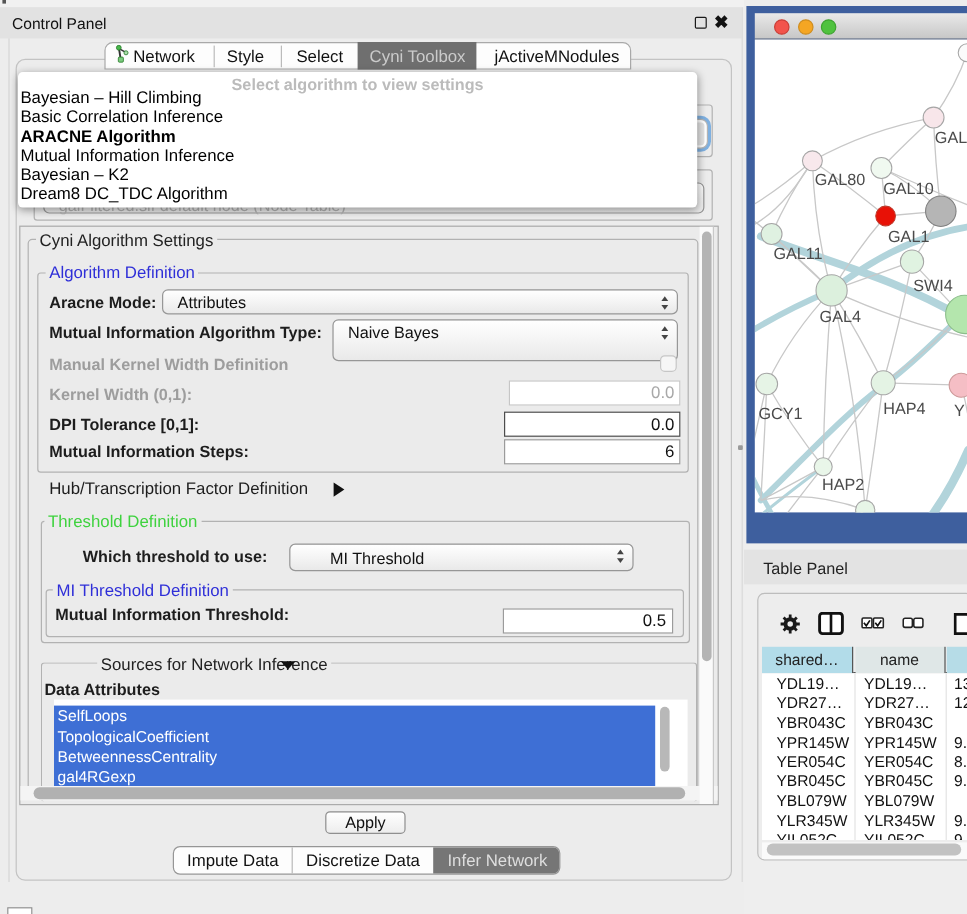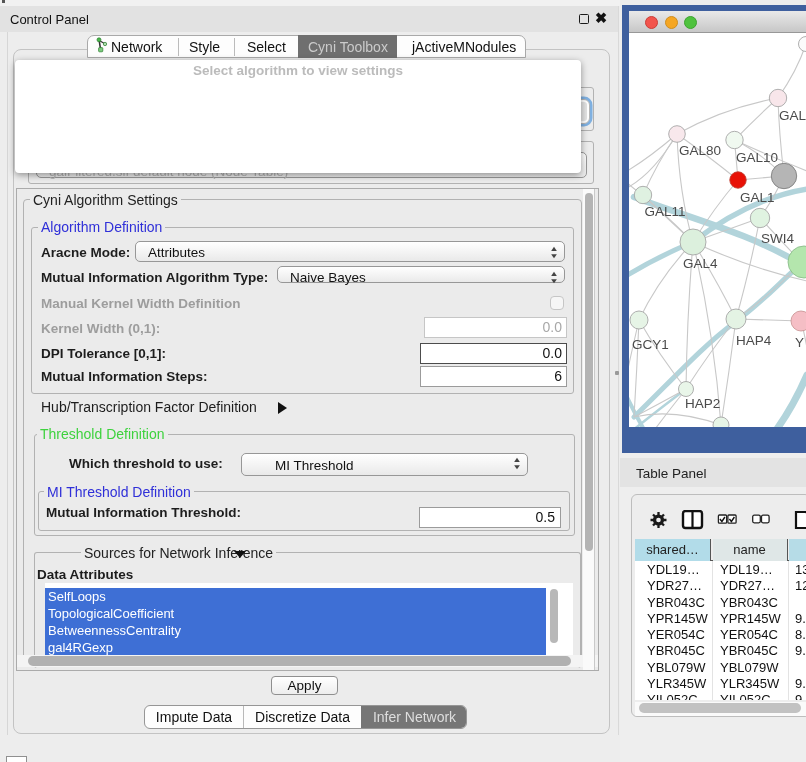--- a/index.html
+++ b/index.html
@@ -71,21 +71,21 @@
 <div class="abs b13" style="left:41px;top:245px;">Aracne Mode:</div>
 <div class="combo" style="left:135px;top:241px;width:430px;height:21px;">
   <div class="ctext">Attributes</div>
   <svg class="arrows" viewBox="0 0 9 16">
       <path d="M4.5 1 L8 6 L1 6 Z" fill="#444"></path>
       <path d="M4.5 15 L8 10 L1 10 Z" fill="#444"></path>
     </svg>
 </div>
 
 <div class="abs b13" style="left:41px;top:270px;">Mutual Information Algorithm Type:</div>
-<div class="combo" style="left:277px;top:266px;width:288px;height:17px;">
+<div class="combo" style="left:277px;top:266px;width:288px;height:35px;">
   <div class="ctext">Naive Bayes</div>
   <svg class="arrows" viewBox="0 0 9 16">
       <path d="M4.5 1 L8 6 L1 6 Z" fill="#444"></path>
       <path d="M4.5 15 L8 10 L1 10 Z" fill="#444"></path>
     </svg>
 </div>
 
 <div class="abs g13" style="left:41px;top:296px;">Manual Kernel Width Definition</div>
 <div class="abs" style="left:550px;top:296px;width:14px;height:14px;border:1px solid #c6c6c6;border-radius:4px;background:#f6f6f6;"></div>
 
@@ -147,20 +147,28 @@
   <div class="abs" style="left:99px;top:0;width:117px;height:24px;text-align:center;font-size:14px;font-weight:500;color:#111;line-height:23px;">Discretize Data</div>
   <div class="abs" style="left:216px;top:0;width:107px;height:24px;background:#767676;text-align:center;font-size:14px;font-weight:500;color:#dedede;line-height:23px;">Infer Network</div>
 </div>
 
 <div class="abs" style="left:6px;top:756px;width:21px;height:10px;border:1.5px solid #909090;background:#fff;"></div>
 
 <div class="abs" style="left:615px;top:371px;width:4px;height:4px;background:#9a9a9a;border-radius:1px;"></div>
 
 <div class="abs" id="popup" style="left:15px;top:60px;width:566px;height:113px;background:#fff;border-radius:4px;box-shadow:0 2px 7px rgba(0,0,0,0.4);z-index:50;">
   <div style="text-align:center;font-size:13.5px;font-weight:bold;color:#bbbbbb;padding-top:3px;height:14px;">Select algorithm to view settings</div>
+  <div style="font-size:14px;color:#000;line-height:15.9px;padding-left:2px;">
+    Bayesian – Hill Climbing<br>
+    Basic Correlation Inference<br>
+    <b>ARACNE Algorithm</b><br>
+    Mutual Information Inference<br>
+    Bayesian – K2<br>
+    Dream8 DC_TDC Algorithm
+  </div>
 </div>
 
 <div class="abs" id="netwin" style="left:622px;top:5px;width:200px;height:448px;background:#3e5f9e;">
   <div class="abs" style="left:7px;top:6px;width:177px;height:22px;background:linear-gradient(#e9e9e9,#c7c7c7);border-bottom:1px solid #989898;">
     <div class="abs" style="left:16px;top:5px;width:13px;height:13px;border-radius:7px;background:#f2544c;border:0.5px solid #ca3e37;"></div>
     <div class="abs" style="left:36px;top:5px;width:13px;height:13px;border-radius:7px;background:#f5a623;border:0.5px solid #cf8d1e;"></div>
     <div class="abs" style="left:55px;top:5px;width:13px;height:13px;border-radius:7px;background:#4fc23e;border:0.5px solid #3da32f;"></div>
   </div>
   <div class="abs" id="canvas" style="left:7px;top:28px;width:177px;height:394px;background:#ffffff;overflow:hidden;">
     <svg width="177" height="415" viewBox="0 0 177 415" style="position:absolute;left:0;top:0;">

